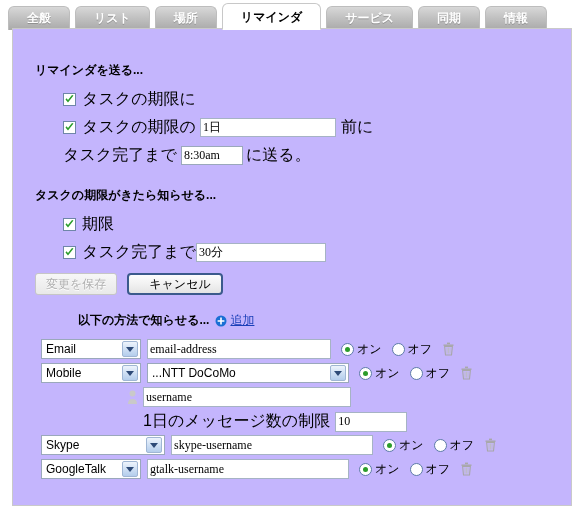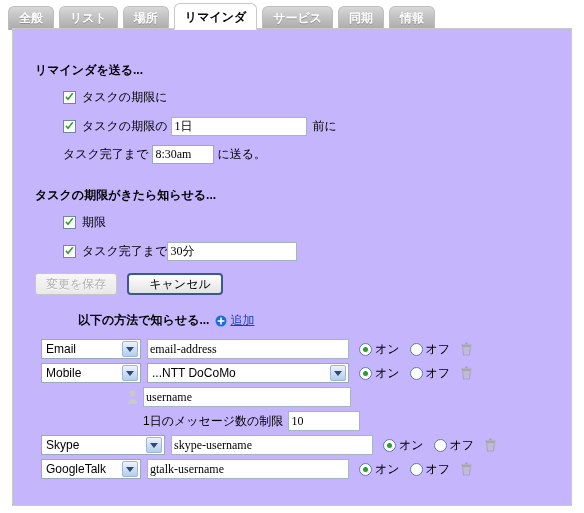--- a/index.html
+++ b/index.html
@@ -25,21 +25,21 @@
     height: 30px;
     display: flex;
     align-items: flex-end;
     padding-left: 8px;
     box-sizing: border-box;
   }
   .tab {
     height: 24px;
     line-height: 23px;
     margin-right: 5px;
-    padding: 0 10px;
+    padding: 0 18px;
     font-size: 12px;
     font-weight: bold;
     color: #ffffff;
     text-align: center;
     border-radius: 6px 6px 0 0;
     background: linear-gradient(to bottom, #d8d8d8 0%, #c2c2c2 45%, #a9a9a9 100%);
     border: 1px solid #bdbdbd;
     border-bottom: none;
     box-sizing: border-box;
     white-space: nowrap;
@@ -79,21 +79,21 @@
   }
 
   .row {
     position: absolute;
     display: flex;
     align-items: center;
     white-space: nowrap;
   }
 
   .label {
-    font-size: 12px;
+    font-size: 16px;
     color: #000000;
     white-space: nowrap;
   }
 
   
   .cb {
     width: 13px;
     height: 13px;
     border: 1px solid #6f86a8;
     background: #ffffff;
@@ -299,21 +299,21 @@
 
   <div class="row" style="left:28px; top:310px;">
     <div class="sel" style="width:100px;">
       <span class="selval">Email</span>
       <span class="arrow">
         <svg width="8" height="5" viewBox="0 0 8 5">
             <path d="M0 0 L8 0 L4 5 Z" fill="#2d4a77"></path>
           </svg>
       </span>
     </div>
-    <input class="txt" style="width: 202px; height: 20px; margin-left: 6px;" value="email-address">
+    <input class="txt" style="width: 184px; height: 20px; margin-left: 6px;" value="email-address">
     <span style="display:flex; align-items:center; margin-left:10px;">
       <span class="radio on"></span>
       <span class="radio-label">オン</span>
       <span class="radio"></span>
       <span class="radio-label">オフ</span>
     </span>
     <svg class="trash" viewBox="0 0 13 14">
       <rect x="1.5" y="2.5" width="10" height="1.4" fill="#a8a8a8"></rect>
       <rect x="5" y="0.6" width="3" height="1.6" fill="#a8a8a8"></rect>
       <path d="M2.6 4.4 h7.8 l-0.9 8.6 h-6 z" fill="none" stroke="#a8a8a8" stroke-width="1.1"></path>

